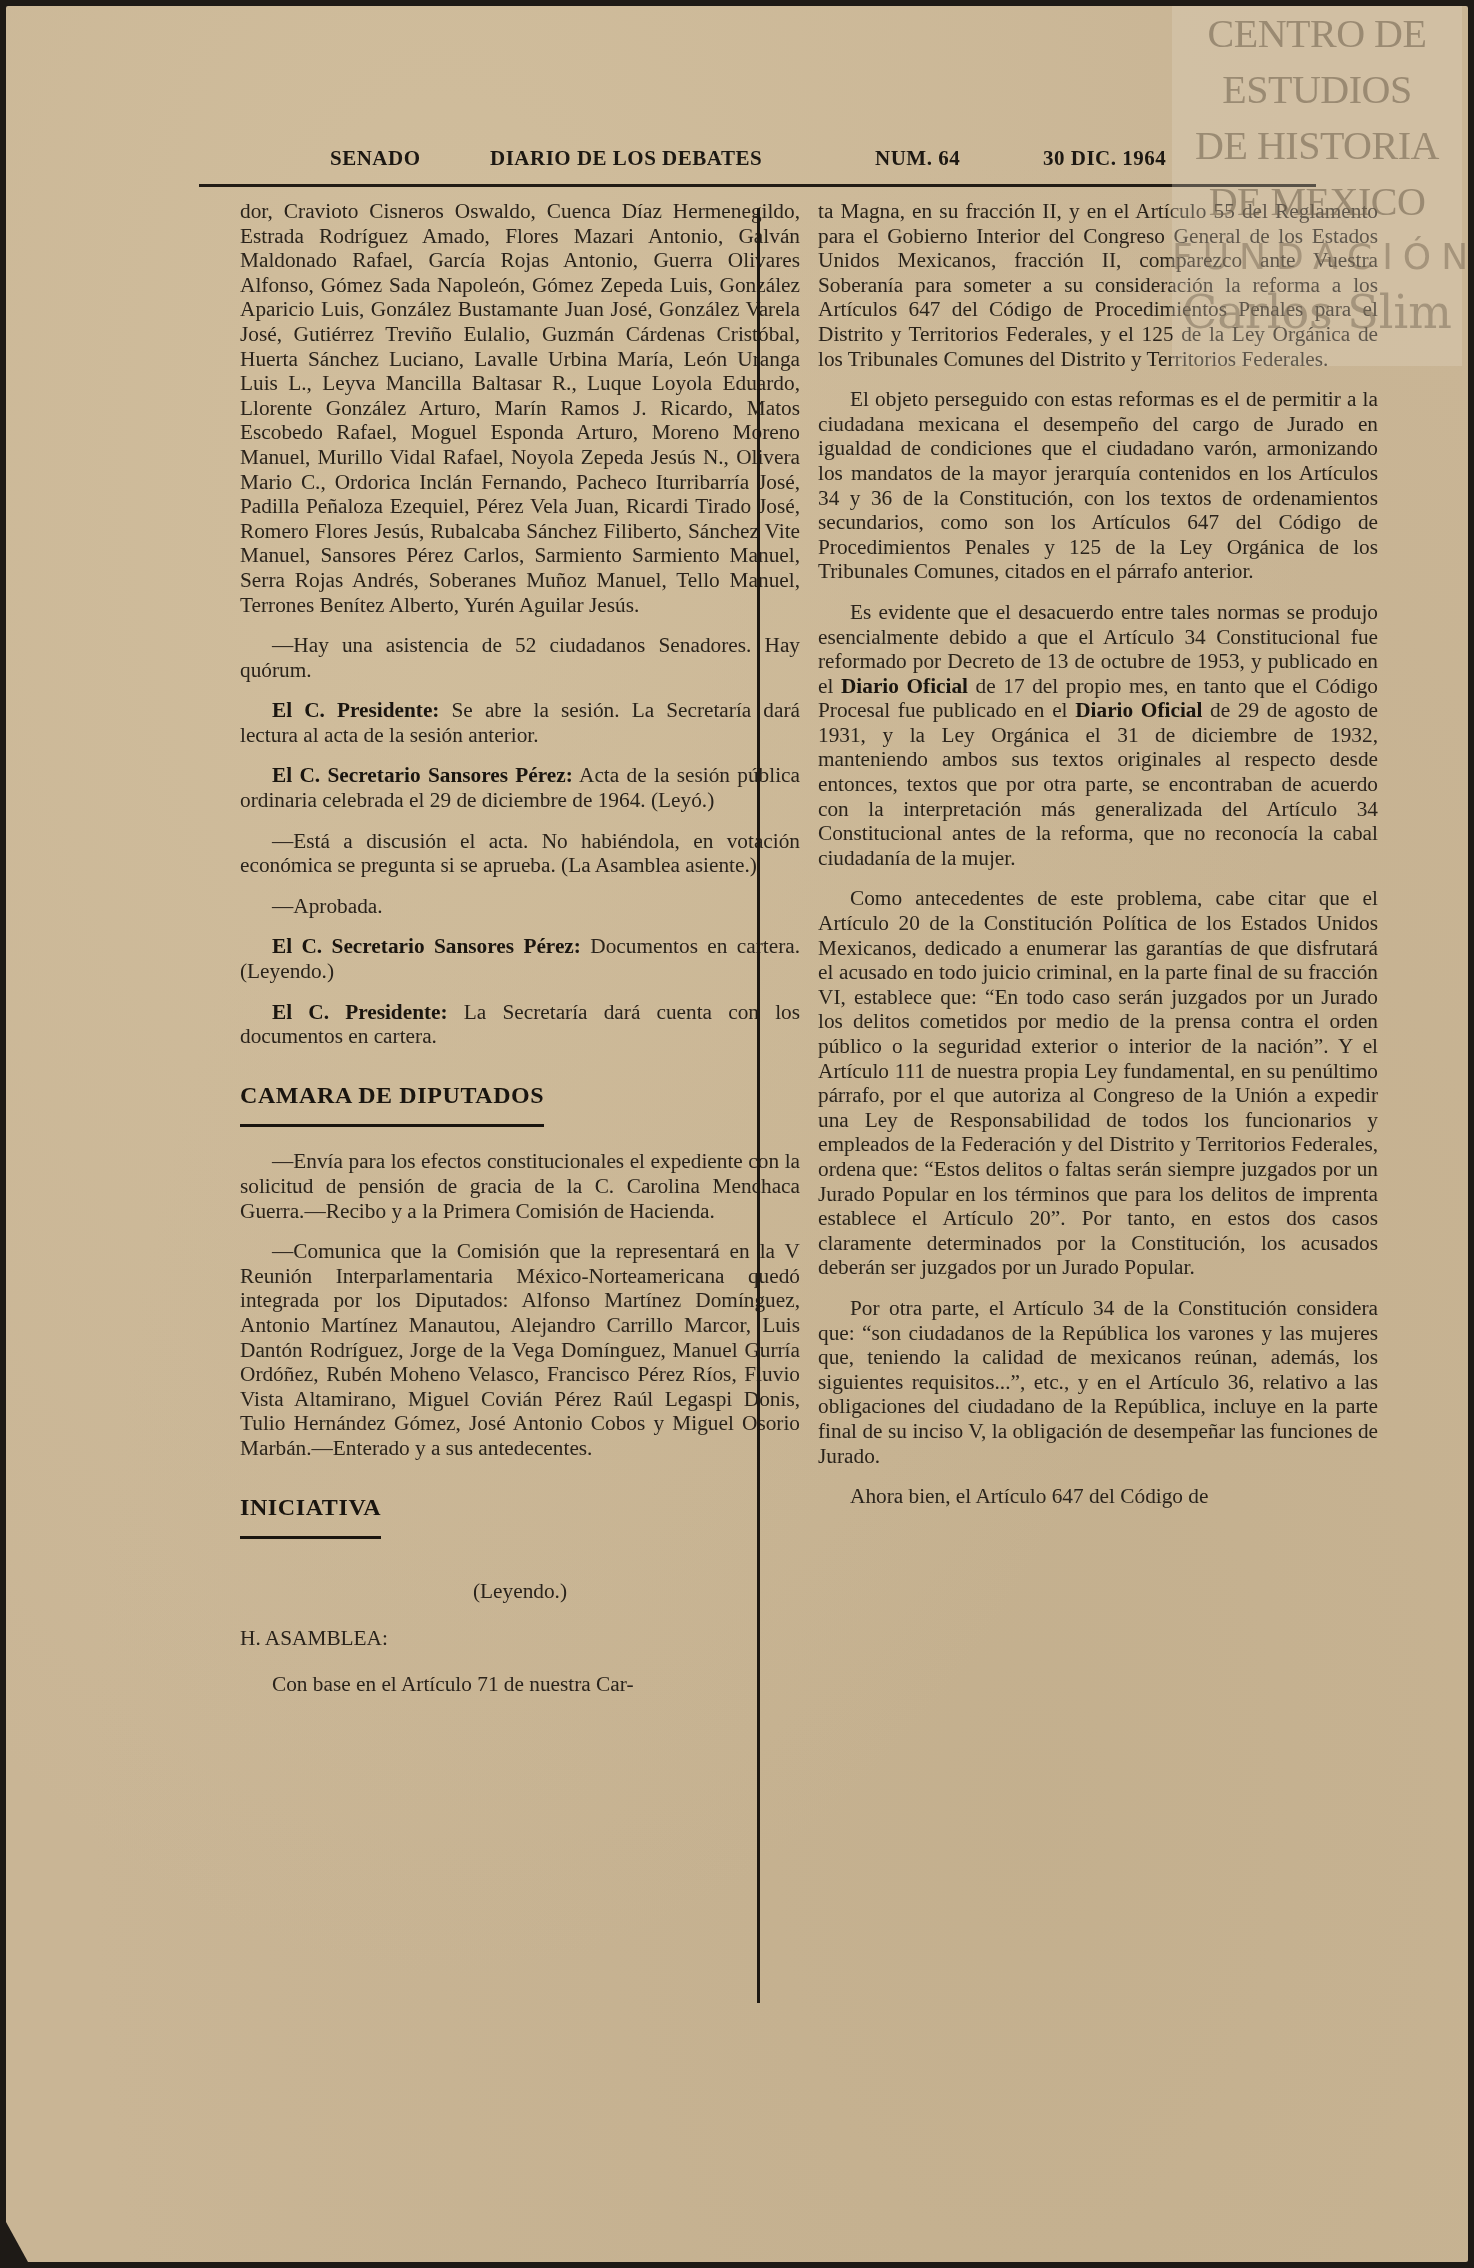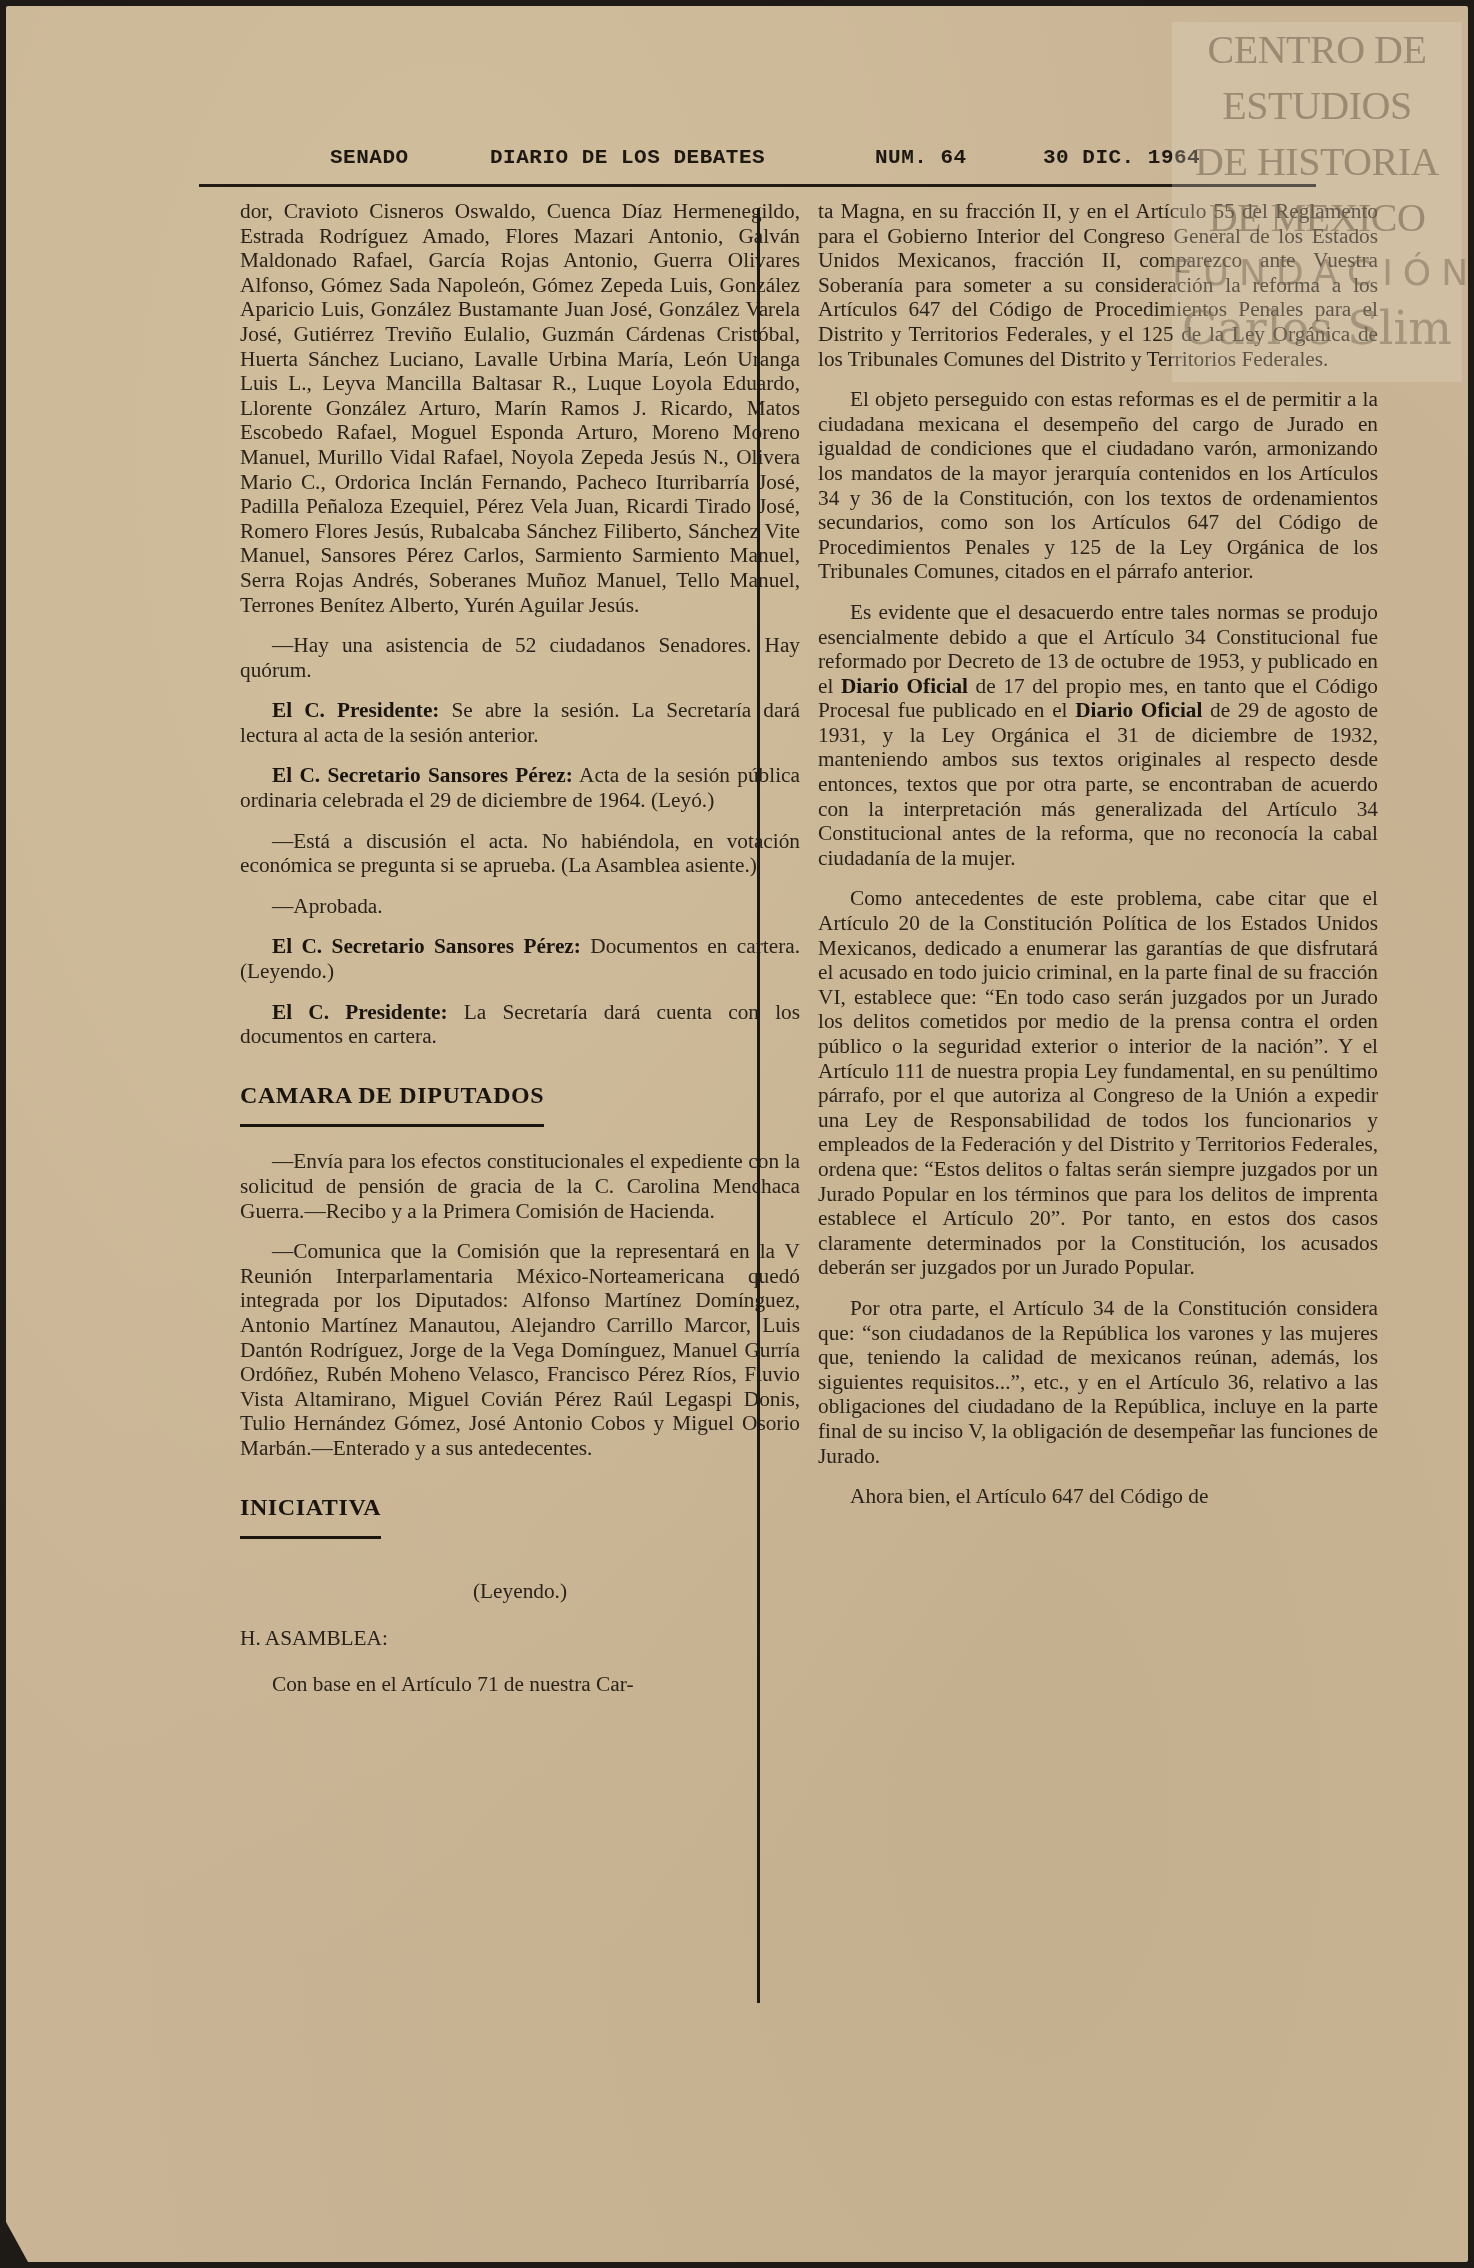--- a/index.html
+++ b/index.html
@@ -17,21 +17,21 @@
         radial-gradient(ellipse at 70% 80%, rgba(190,170,135,0.5), rgba(0,0,0,0) 65%);
       border-radius: 2px;
     }
     .page .corner-cut {
       position: absolute; left: 0; bottom: 0; width: 0; height: 0;
       border-bottom: 40px solid #1e1a16; border-right: 22px solid transparent;
     }
     .header {
       position: absolute; top: 140px; left: 324px;
       display: flex; gap: 0; align-items: center;
-      font-family: Liberation Mono, monospace; font-weight: bold;
+      font-family: Liberation Serif, serif; font-weight: bold;
       font-size: 21px; color: #1d1812; letter-spacing: 0.5px;
     }
     .header span { display: inline-block; }
     .header .h-senado { width: 160px; }
     .header .h-diario { width: 385px; }
     .header .h-num { width: 168px; }
     .header-rule {
       position: absolute; top: 178px; left: 193px; width: 1117px; height: 3px;
       background: #221c15;
     }
@@ -51,21 +51,21 @@
     .col p.gap { margin-top: 16px; }
     .col .b { font-weight: bold; color: #1a150f; }
     .col h2 {
       font-size: 24px; font-weight: bold; margin: 24px 0 22px 0;
       display: inline-block; letter-spacing: 0.6px; color: #1a150f;
       border-bottom: 3px solid #1a150f; padding-bottom: 17px;
     }
     .col .center { text-align: center; margin: 18px 0 22px 0; }
     .col .plain { margin: 0 0 22px 0; }
     .watermark {
-      position: absolute; right: 6px; top: 16px; width: 290px; height: 360px;
+      position: absolute; right: 6px; top: 0; width: 290px; height: 360px;
       background: rgba(230,220,200,0.28);
       color: rgba(110,95,75,0.55);
       font-family: "Liberation Serif", serif;
       text-align: center; pointer-events: none;
     }
     .watermark .wm-line { font-size: 40px; line-height: 56px; letter-spacing: -0.5px; }
     .watermark .wm-fund {
       font-family: "DejaVu Sans", sans-serif; font-size: 36px; letter-spacing: 10px;
       margin-top: 6px; color: rgba(110,95,75,0.45);
     }

